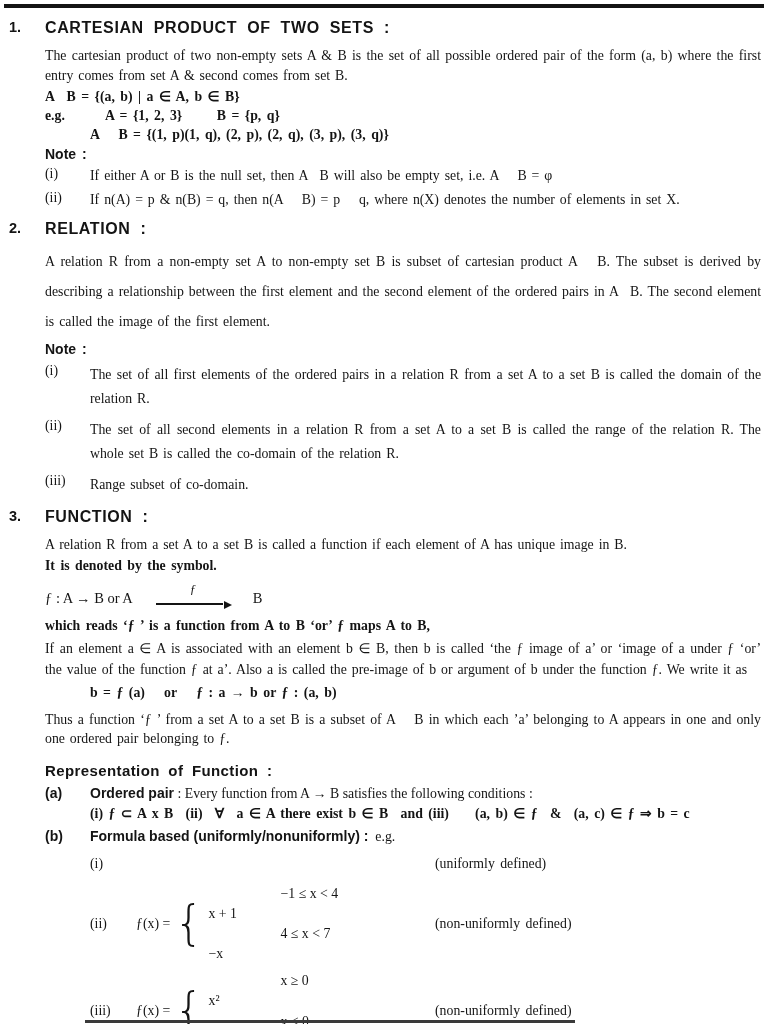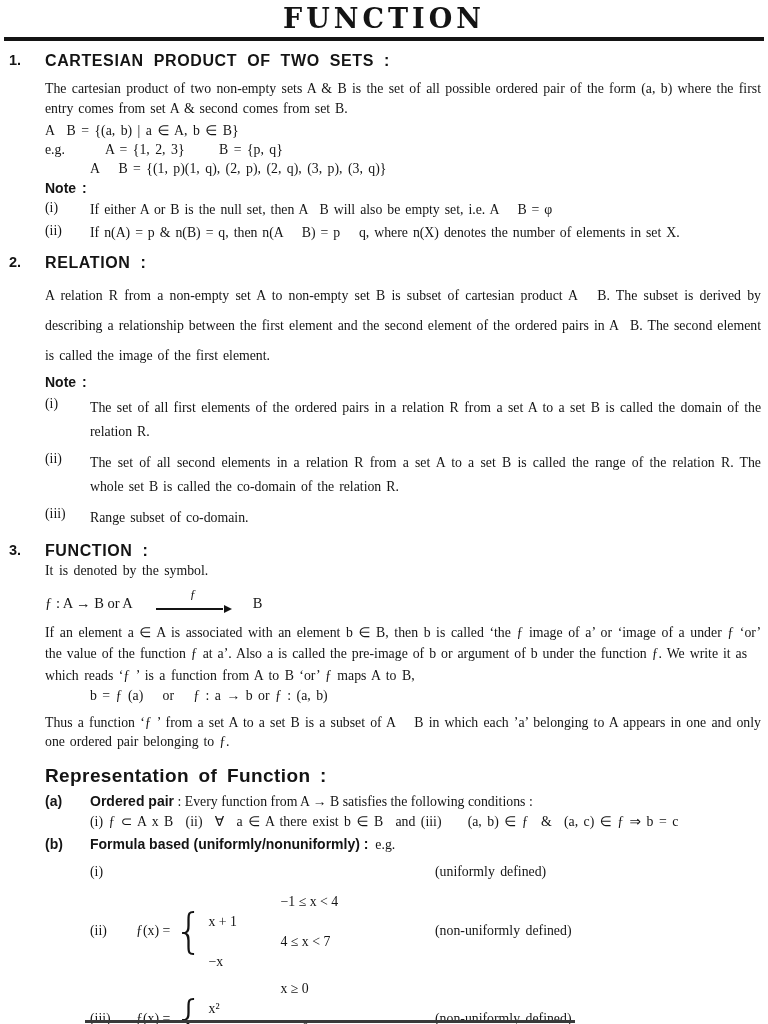--- a/index.html
+++ b/index.html
@@ -17,21 +17,21 @@
   .title-rule{height:4px;background:#141414;margin:4px 4px 0 4px;}
   
   .sec-head{display:flex;margin-top:11px;}
   .sec-num{flex:none;width:45px;padding-left:9px;box-sizing:border-box;
     font-family:"Liberation Sans", sans-serif;font-weight:bold;font-size:14.5px;}
   .sec-title{font-family:"Liberation Sans", sans-serif;font-weight:bold;
     font-size:16px;letter-spacing:.6px;word-spacing:5px;}
   .body-ind{margin-left:45px;margin-right:7px;}
   .para{text-align:justify;line-height:1.42;word-spacing:1.5px;margin-top:9px;}
   .spread{line-height:2.18;}
-  .line{margin-top:3px;word-spacing:2px;}
+  .line{margin-top:3px;word-spacing:2px;font-weight:bold;}
   .bold-label{font-family:"Liberation Sans", sans-serif;font-weight:bold;font-size:14px;}
   .note-item{display:flex;margin-right:7px;margin-top:4px;}
   .nn{flex:none;width:45px;}
   .note-text{flex:1;text-align:justify;line-height:1.42;word-spacing:1.5px;}
   .note-spread .note-text{line-height:1.78;}
   .note-spread{margin-top:6px;}
   .gap{display:inline-block;width:40px;}
   
   .notation{margin-left:45px;margin-top:12px;margin-bottom:6px;display:flex;align-items:center;font-size:14.5px;gap:12px;}
   .arrow-wrap{position:relative;width:78px;height:26px;margin:0 9px;}
@@ -52,21 +52,20 @@
   .pw-row{display:flex;line-height:1.25;}
   .pw-expr{width:72px;margin-top:20px;}
   .pw-block{margin-top:10px;min-height:52px;}
   .bottom-rule{position:absolute;left:85px;bottom:1px;width:490px;height:3px;background:#3a3a3a;}
 </style>
 </head>
 <body>
 
 <div class="page">
 
-  <div class="title">FUNCTION</div>
   <div class="title-rule"></div>
 
   <div class="sec-head">
     <span class="sec-num">1.</span>
     <span class="sec-title">CARTESIAN PRODUCT OF TWO SETS :</span>
   </div>
   <div class="body-ind para">The cartesian product of two non-empty sets A &amp; B is the set of all possible ordered pair of the form (a, b) where the first entry comes from set A &amp; second comes from set B.</div>
   <div class="body-ind line">A  B = {(a, b) | a ∈ A, b ∈ B}</div>
   <div class="body-ind line">
     <span>e.g.</span><span class="gap"></span><span>A = {1, 2, 3}   B = {p, q}</span>
@@ -98,38 +97,39 @@
   </div>
   <div class="note-item note-spread">
     <span class="nn" style="margin-left:45px;">(iii)</span>
     <span class="note-text">Range subset of co-domain.</span>
   </div>
 
   <div class="sec-head">
     <span class="sec-num">3.</span>
     <span class="sec-title">FUNCTION :</span>
   </div>
+  <div class="body-ind para">A relation R from a set A to a set B is called a function if each element of A has unique image in B.</div>
   <div class="body-ind line">It is denoted by the symbol.</div>
 
   <div class="notation">
     <span>ƒ : A → B or A</span>
     <span class="arrow-wrap">
       <span class="arrow-f">ƒ</span>
       <span class="arrow-line"></span>
       <span class="arrow-head"></span>
     </span>
     <span>B</span>
   </div>
 
+  <div class="body-ind line">which reads ‘ƒ ’ is a function from A to B ‘or’ ƒ  maps A to B,</div>
   <div class="body-ind para" style="line-height:1.52;margin-top:5px;">If an element a ∈ A is associated with an element b ∈ B, then b is called ‘the ƒ image of a’ or ‘image of a under ƒ  ‘or’  the value of the function ƒ at a’. Also a is called the pre-image of b or argument of b under the function ƒ. We write it as</div>
-  <div class="body-ind line">which reads ‘ƒ ’ is a function from A to B ‘or’ ƒ  maps A to B,</div>
   <div class="body-ind line" style="margin-left:90px;margin-top:4px;">b = ƒ (a)  or  ƒ : a → b or ƒ : (a, b)</div>
   <div class="body-ind para">Thus a function ‘ƒ ’ from a set A to a set B is a subset of A   B in which each ’a’ belonging to A appears in one and only one ordered pair belonging to ƒ.</div>
 
-  <div class="body-ind bold-label" style="margin-top:13px;font-size:19px;letter-spacing:.4px;word-spacing:4px;">Representation of Function :</div>
+  <div class="body-ind bold-label" style="margin-top:13px;font-size:15px;letter-spacing:.4px;word-spacing:4px;">Representation of Function :</div>
 
   <div class="rep-item">
     <span class="rep-num" style="margin-left:45px;">(a)</span>
     <span><span class="bold-label">Ordered pair</span><span> : Every function from  A → B satisfies the following conditions :</span></span>
   </div>
   <div class="sub-ind line">(i) ƒ ⊂ A x B  (ii)  ∀  a ∈ A there exist b ∈ B  and (iii)   (a, b) ∈ ƒ  &amp;  (a, c) ∈ ƒ ⇒ b = c</div>
 
   <div class="rep-item">
     <span class="rep-num" style="margin-left:45px;">(b)</span>
     <span><span class="bold-label">Formula based (uniformly/nonuniformly) :</span>&nbsp;&nbsp;<span>e.g.</span></span>

